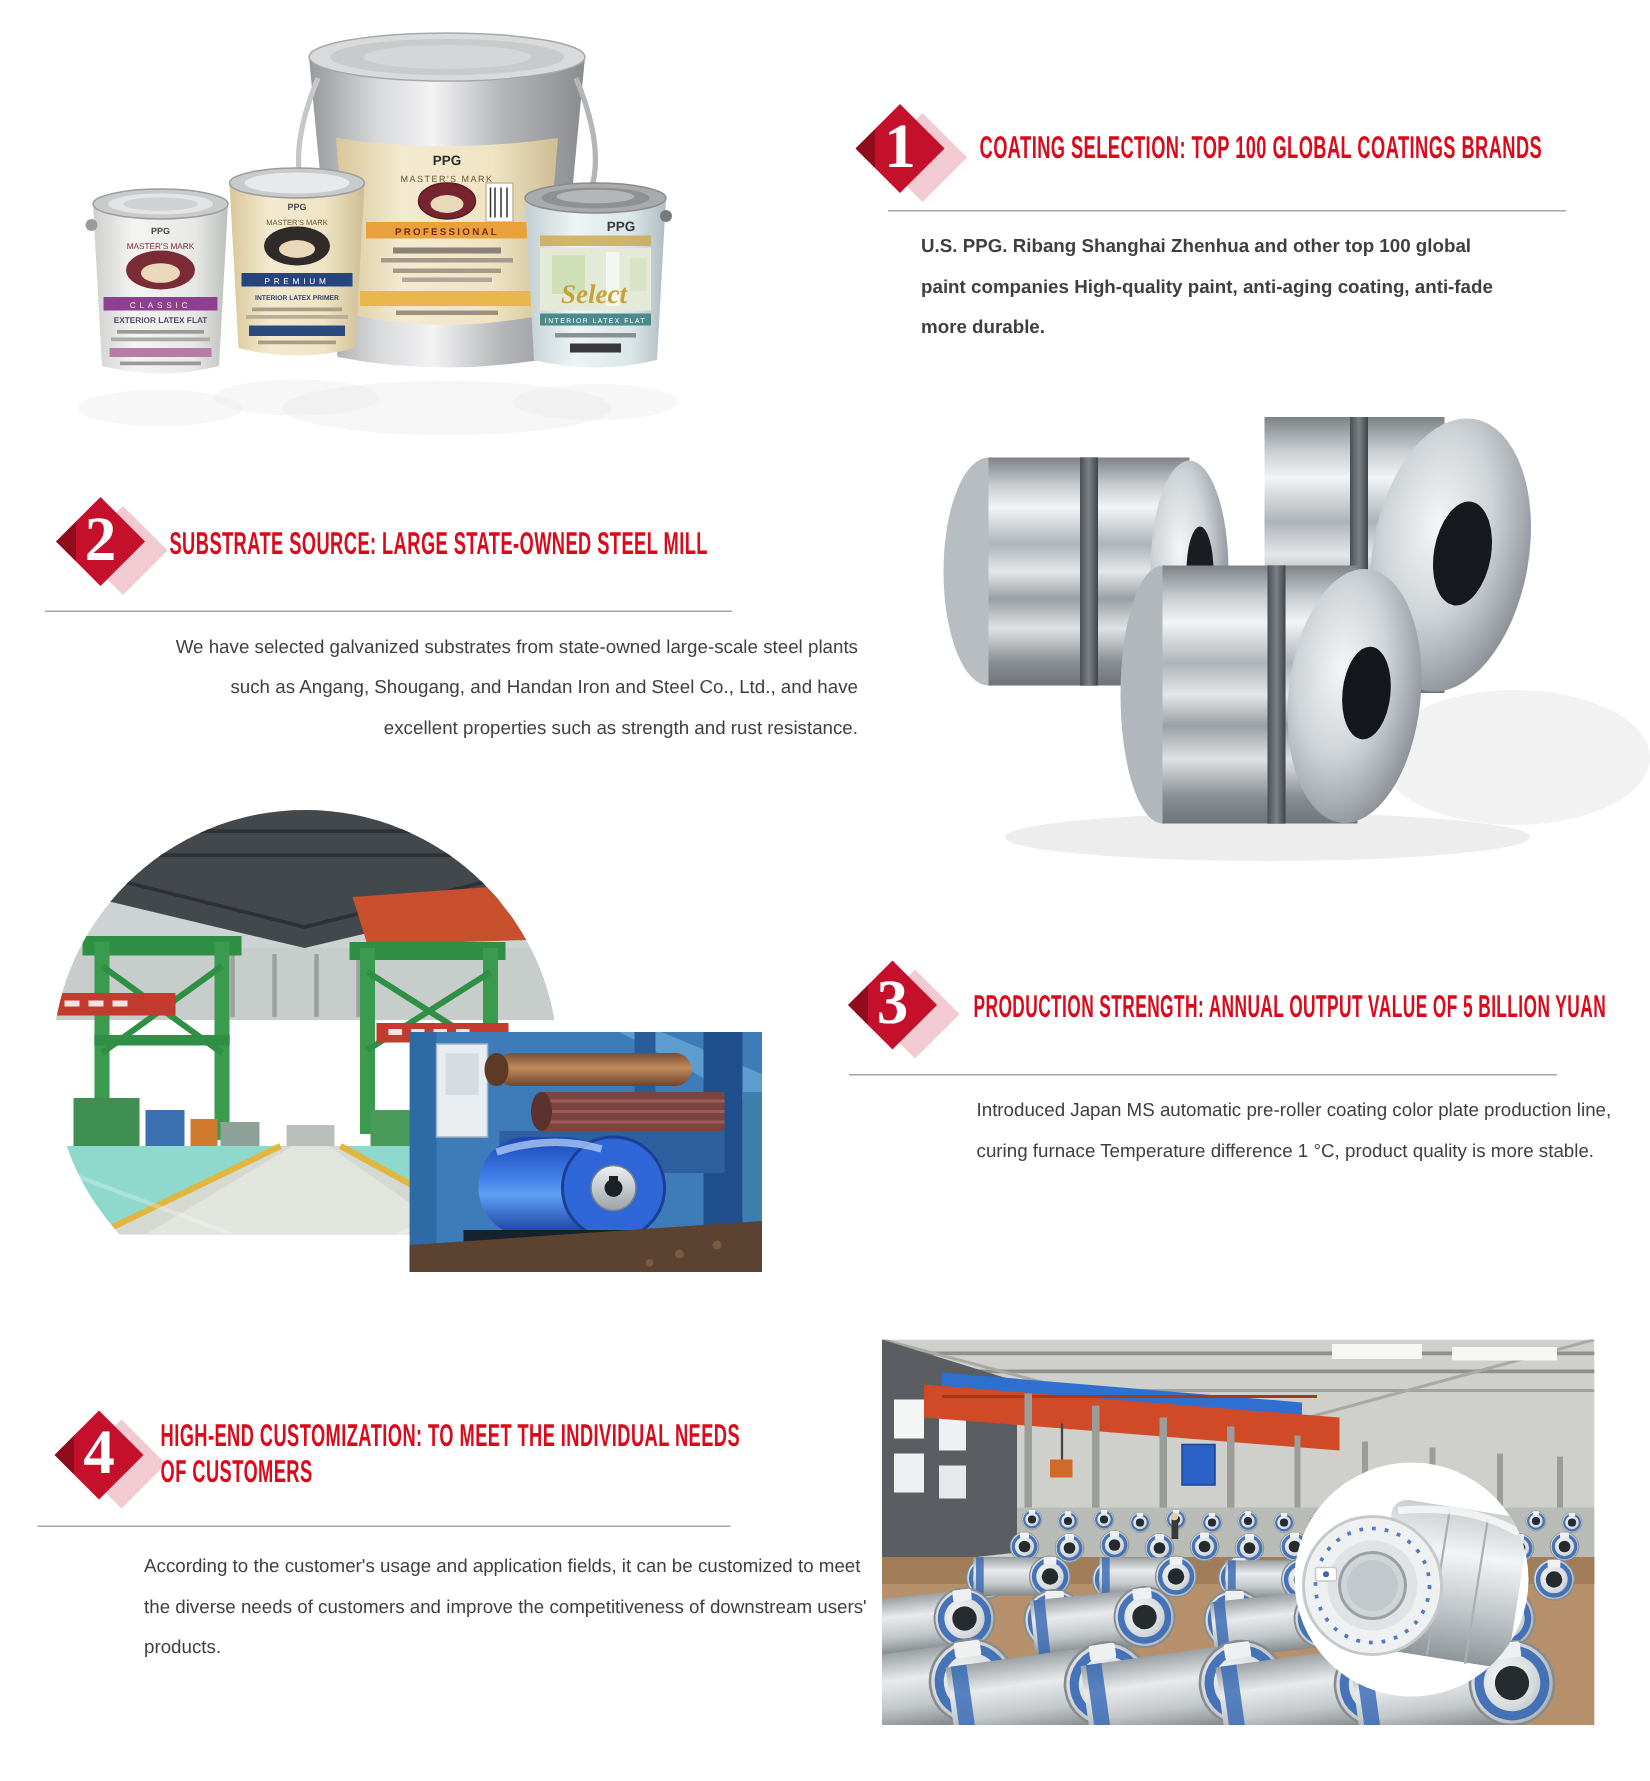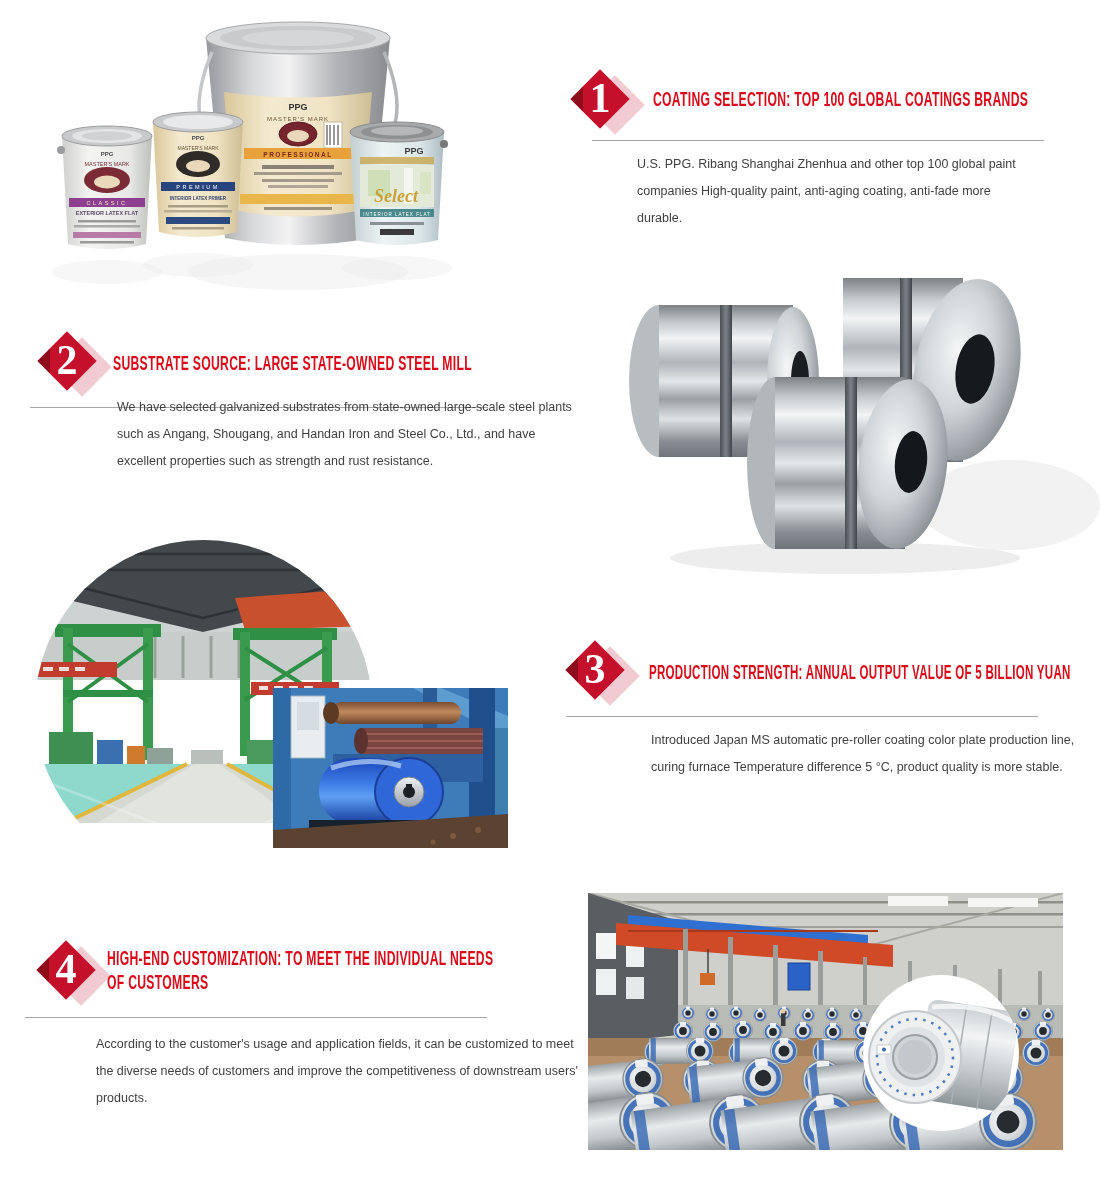--- a/index.html
+++ b/index.html
@@ -19,26 +19,26 @@
   .title{position:absolute;margin:0;color:#da0a1a;font-size:21px;font-weight:700;line-height:24px;
          transform:scaleX(.58);transform-origin:left top;white-space:nowrap;letter-spacing:.5px;}
   .title.wrap{white-space:normal;}
   .divider{position:absolute;margin:0;border:none;border-top:1px solid #a6a6a6;height:0;}
   .body{position:absolute;margin:0;color:#3f3f3f;font-size:12.5px;line-height:27px;}
 
   
   .s1 .badge{left:571px;top:70px;}
   .s1 .title{left:653px;top:87px;}
   .s1 .divider{left:592px;top:140px;width:452px;}
-  .s1 .body{left:637px;top:151px;width:400px;}
+  .s1 .body{left:614px;top:151px;width:400px;font-weight:bold;}
   
   .s2 .badge{left:38px;top:332px;}
   .s2 .title{left:113px;top:351px;}
   .s2 .divider{left:30px;top:407px;width:458px;}
-  .s2 .body{left:117px;top:394px;width:455px;}
+  .s2 .body{left:117px;top:418px;width:455px;text-align:right;}
   
   .s3 .badge{left:566px;top:641px;}
   .s3 .title{left:649px;top:660px;transform:scaleX(.55);transform-origin:left top;}
   .s3 .divider{left:566px;top:716px;width:472px;}
   .s3 .body{left:651px;top:727px;width:442px;}
   
   .s4 .badge{left:37px;top:941px;}
   .s4 .title{left:107px;top:946px;width:680px;}
   .s4 .divider{left:25px;top:1017px;width:462px;}
   .s4 .body{left:96px;top:1031px;width:492px;}
@@ -534,21 +534,21 @@
   </section>
 
   <section class="s3">
     <div class="badge">
       <span class="diamond pink"></span>
       <span class="diamond red"></span>
       <span class="num">3</span>
     </div>
     <h2 class="title">PRODUCTION STRENGTH: ANNUAL OUTPUT VALUE OF 5 BILLION YUAN</h2>
     <hr class="divider">
-    <p class="body">Introduced Japan MS automatic pre-roller coating color plate production line, curing furnace Temperature difference 5 °C, product quality is more stable.</p>
+    <p class="body">Introduced Japan MS automatic pre-roller coating color plate production line, curing furnace Temperature difference 1 °C, product quality is more stable.</p>
   </section>
 
   <section class="s4">
     <div class="badge">
       <span class="diamond pink"></span>
       <span class="diamond red"></span>
       <span class="num">4</span>
     </div>
     <h2 class="title wrap">HIGH-END CUSTOMIZATION: TO MEET THE INDIVIDUAL NEEDS OF CUSTOMERS</h2>
     <hr class="divider">

